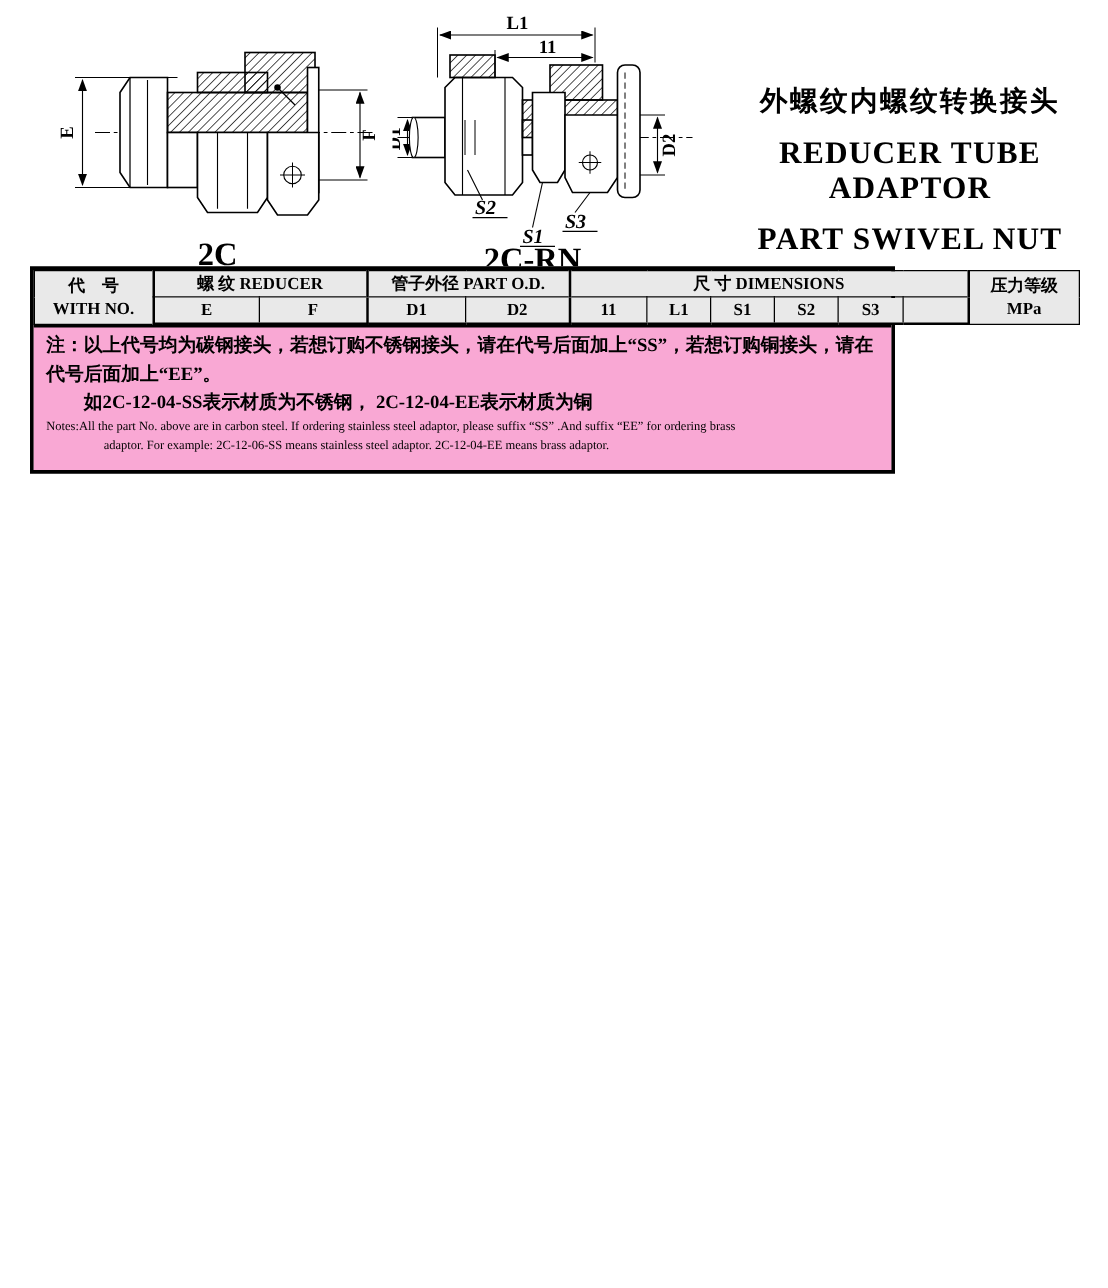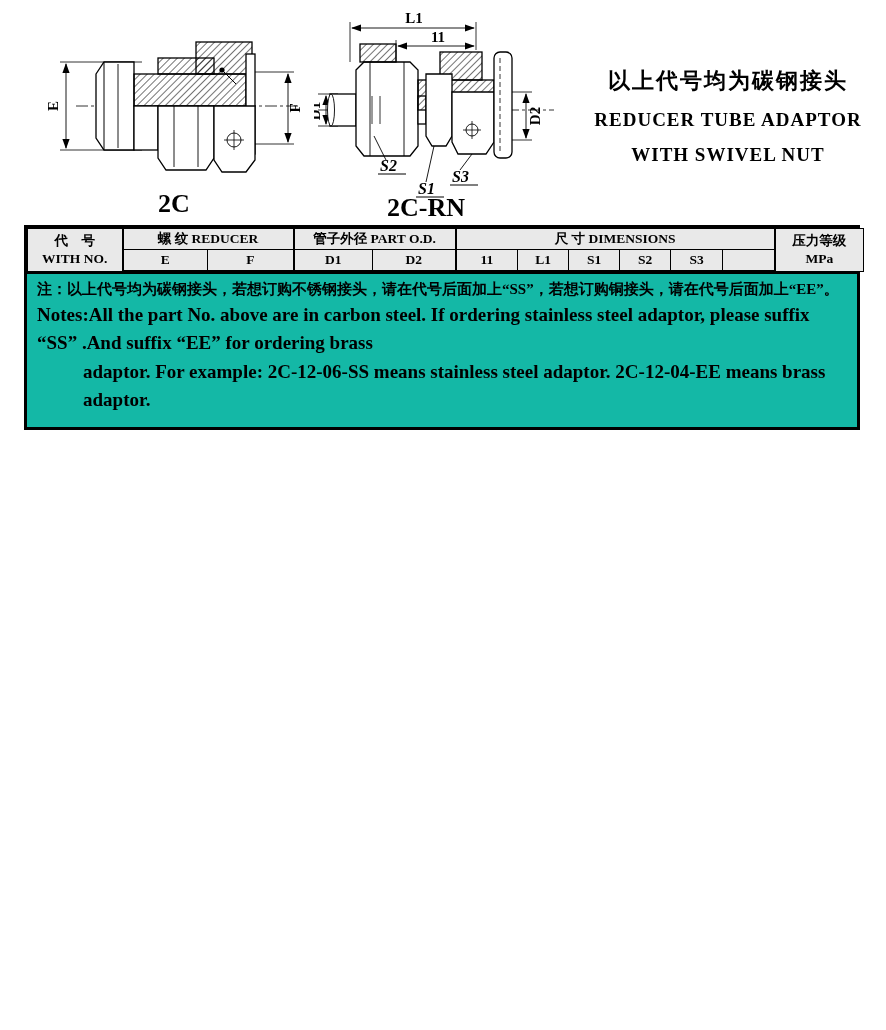--- a/index.html
+++ b/index.html
@@ -9,46 +9,46 @@
     -webkit-font-smoothing:antialiased;
   }
   .page{position:absolute;inset:0;background:#fff;overflow:hidden;}
 
   
   .fig{position:absolute;}
   #fig2c{left:46px;top:12px;width:258px;height:208px;}
   #fig2crn{left:314px;top:4px;width:264px;height:218px;}
   .title-block{position:absolute;left:578px;top:66px;width:300px;text-align:center;}
   .title-cn{font-size:22px;font-weight:bold;letter-spacing:2px;font-family:"Liberation Serif",serif;}
-  .title-en{font-size:19px;font-weight:bold;letter-spacing:1px;margin-top:13px;font-family:"Liberation Serif",serif;}
+  .title-en{font-size:25px;font-weight:bold;letter-spacing:1px;margin-top:13px;font-family:"Liberation Serif",serif;}
 
   
   .table-wrap{
-    position:absolute;left:24px;top:225px;width:836px;
+    position:absolute;left:24px;top:213px;width:692px;
     border:3px solid #000;background:#fff;box-sizing:border-box;
   }
   table{border-collapse:collapse;table-layout:fixed;width:100%;}
   th,td{
     border:1px solid #000;text-align:center;vertical-align:middle;
     padding:0;font-size:13px;line-height:1.15;font-weight:bold;
     overflow:hidden;white-space:nowrap;
   }
   thead th{background:#e9e9e9;font-size:13.5px;height:20px;}
   thead .two-line div{line-height:1.35;}
   .bR{border-right-width:2.5px !important;}
   .subhead th{border-bottom-width:2.5px;}
 
   
   .notes{
     border-top:2.5px solid #000;padding:4px 8px 12px 10px;
-    font-size:14.5px;line-height:1.5;background:#14b8a6;
+    font-size:14.5px;line-height:1.5;background:#f9a8d4;
   }
   .notes .cn{font-weight:bold;font-size:15px;}
   .notes .cn2{padding-left:30px;}
-  .notes .en{font-weight:bold;font-size:19px;}
+  .notes .en{font-weight:normal;font-size:10px;}
   .notes .en2{padding-left:46px;}
 
   
   svg text{font-family:"Liberation Serif",serif;}
   .dimtxt{font-size:15px;font-weight:bold;}
   .figlbl{font-size:26px;font-weight:bold;}
   .ldrtxt{font-size:16px;font-weight:bold;font-style:italic;}
 </style>
 </head>
 <body>
@@ -164,23 +164,23 @@
     <text class="dimtxt" x="124" y="38" text-anchor="middle">11</text>
     <text class="dimtxt" transform="translate(6,107) rotate(-90)" text-anchor="middle">D1</text>
     <text class="dimtxt" transform="translate(226,112) rotate(-90)" text-anchor="middle">D2</text>
     <text class="ldrtxt" x="66" y="167">S2</text>
     <text class="ldrtxt" x="104" y="190">S1</text>
     <text class="ldrtxt" x="138" y="178">S3</text>
     <text class="figlbl" x="112" y="212" text-anchor="middle">2C-RN</text>
   </svg>
 
   <div class="title-block">
-    <div class="title-cn">以上代号均为碳钢接头</div>
+    <div class="title-cn">外螺纹内螺纹转换接头</div>
     <div class="title-en">REDUCER TUBE ADAPTOR</div>
-    <div class="title-en">WITH SWIVEL NUT</div>
+    <div class="title-en">PART SWIVEL NUT</div>
   </div>
 
   <div class="table-wrap">
     <table>
       <colgroup>
         <col style="width:95px">
           <col style="width:85px">
           <col style="width:86px">
         <col style="width:79px">
           <col style="width:83px">
@@ -217,18 +217,19 @@
           <th>S2</th>
           <th>S3</th>
           <th class="bR"></th>
         </tr>
       </thead>
       <tbody></tbody>
     </table>
 
     <div class="notes">
       <div class="cn">注：以上代号均为碳钢接头，若想订购不锈钢接头，请在代号后面加上“SS”，若想订购铜接头，请在代号后面加上“EE”。</div>
+      <div class="cn cn2">如2C-12-04-SS表示材质为不锈钢， 2C-12-04-EE表示材质为铜</div>
       <div class="en">Notes:All the part No. above are in carbon steel. If ordering stainless steel adaptor, please suffix “SS” .And suffix “EE” for ordering brass</div>
       <div class="en en2">adaptor. For example: 2C-12-06-SS  means stainless steel adaptor. 2C-12-04-EE means brass adaptor.</div>
     </div>
   </div>
 
 </div>
 
 </body></html>

